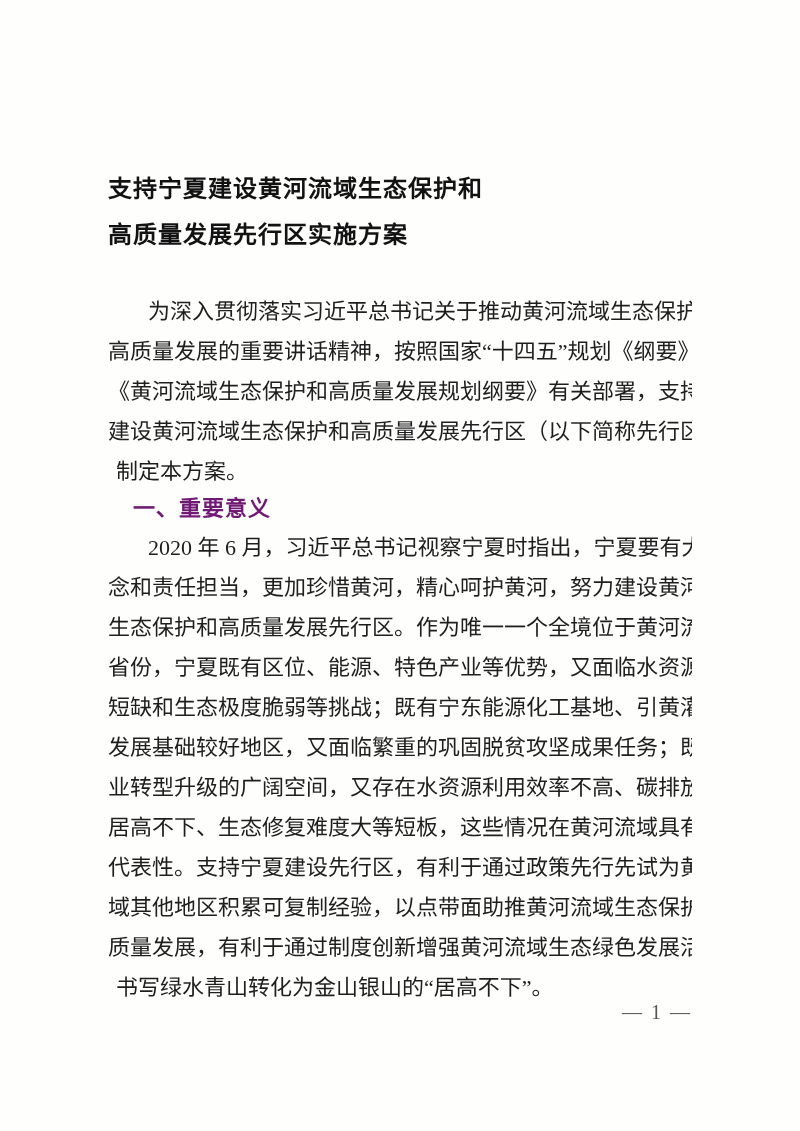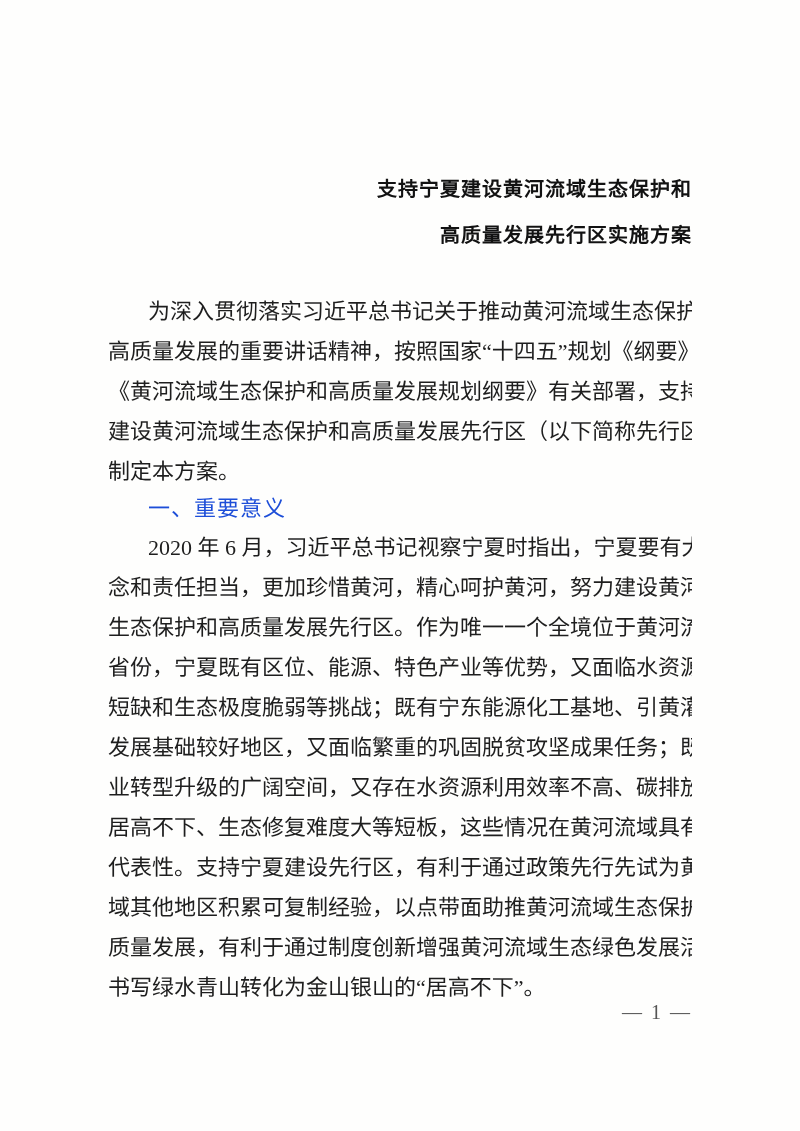--- a/index.html
+++ b/index.html
@@ -18,23 +18,23 @@
     height: 1131px;
     background: #fefefd;
     overflow: hidden;
   }
   
   .doc-title {
     position: absolute;
     left: 108px;
     top: 166px;
     width: 584px;
-    text-align: right;
+    text-align: left;
     font-weight: 700;
-    font-size: 20px;
+    font-size: 24px;
     line-height: 46px;
     color: #121212;
     letter-spacing: 1px;
   }
   
   .para {
     position: absolute;
     left: 108px;
     width: 584px;
   }
@@ -47,37 +47,38 @@
     text-align-last: justify;
     text-justify: inter-character;
     overflow: hidden;
     white-space: nowrap;
   }
   .para .line.indent {
     padding-left: 40px;
   }
   .para .line.last {
     text-align-last: left;
+    margin-left: 8px;
   }
   .intro { top: 292px; }
   .section1-body { top: 528px; }
   
   .section-heading {
     position: absolute;
-    left: 108px;
+    left: 93px;
     top: 490px;
     width: 584px;
     box-sizing: border-box;
     padding-left: 40px;
     height: 38px;
     line-height: 38px;
     font-family: "Liberation Sans", "DejaVu Sans", sans-serif;
-    font-weight: 400;
+    font-weight: 700;
     font-size: 22px;
-    color: #1d4ed8;
+    color: #701a75;
     letter-spacing: 1px;
   }
   
   .page-number {
     position: absolute;
     left: 108px;
     top: 998px;
     width: 584px;
     text-align: right;
     font-size: 20px;

